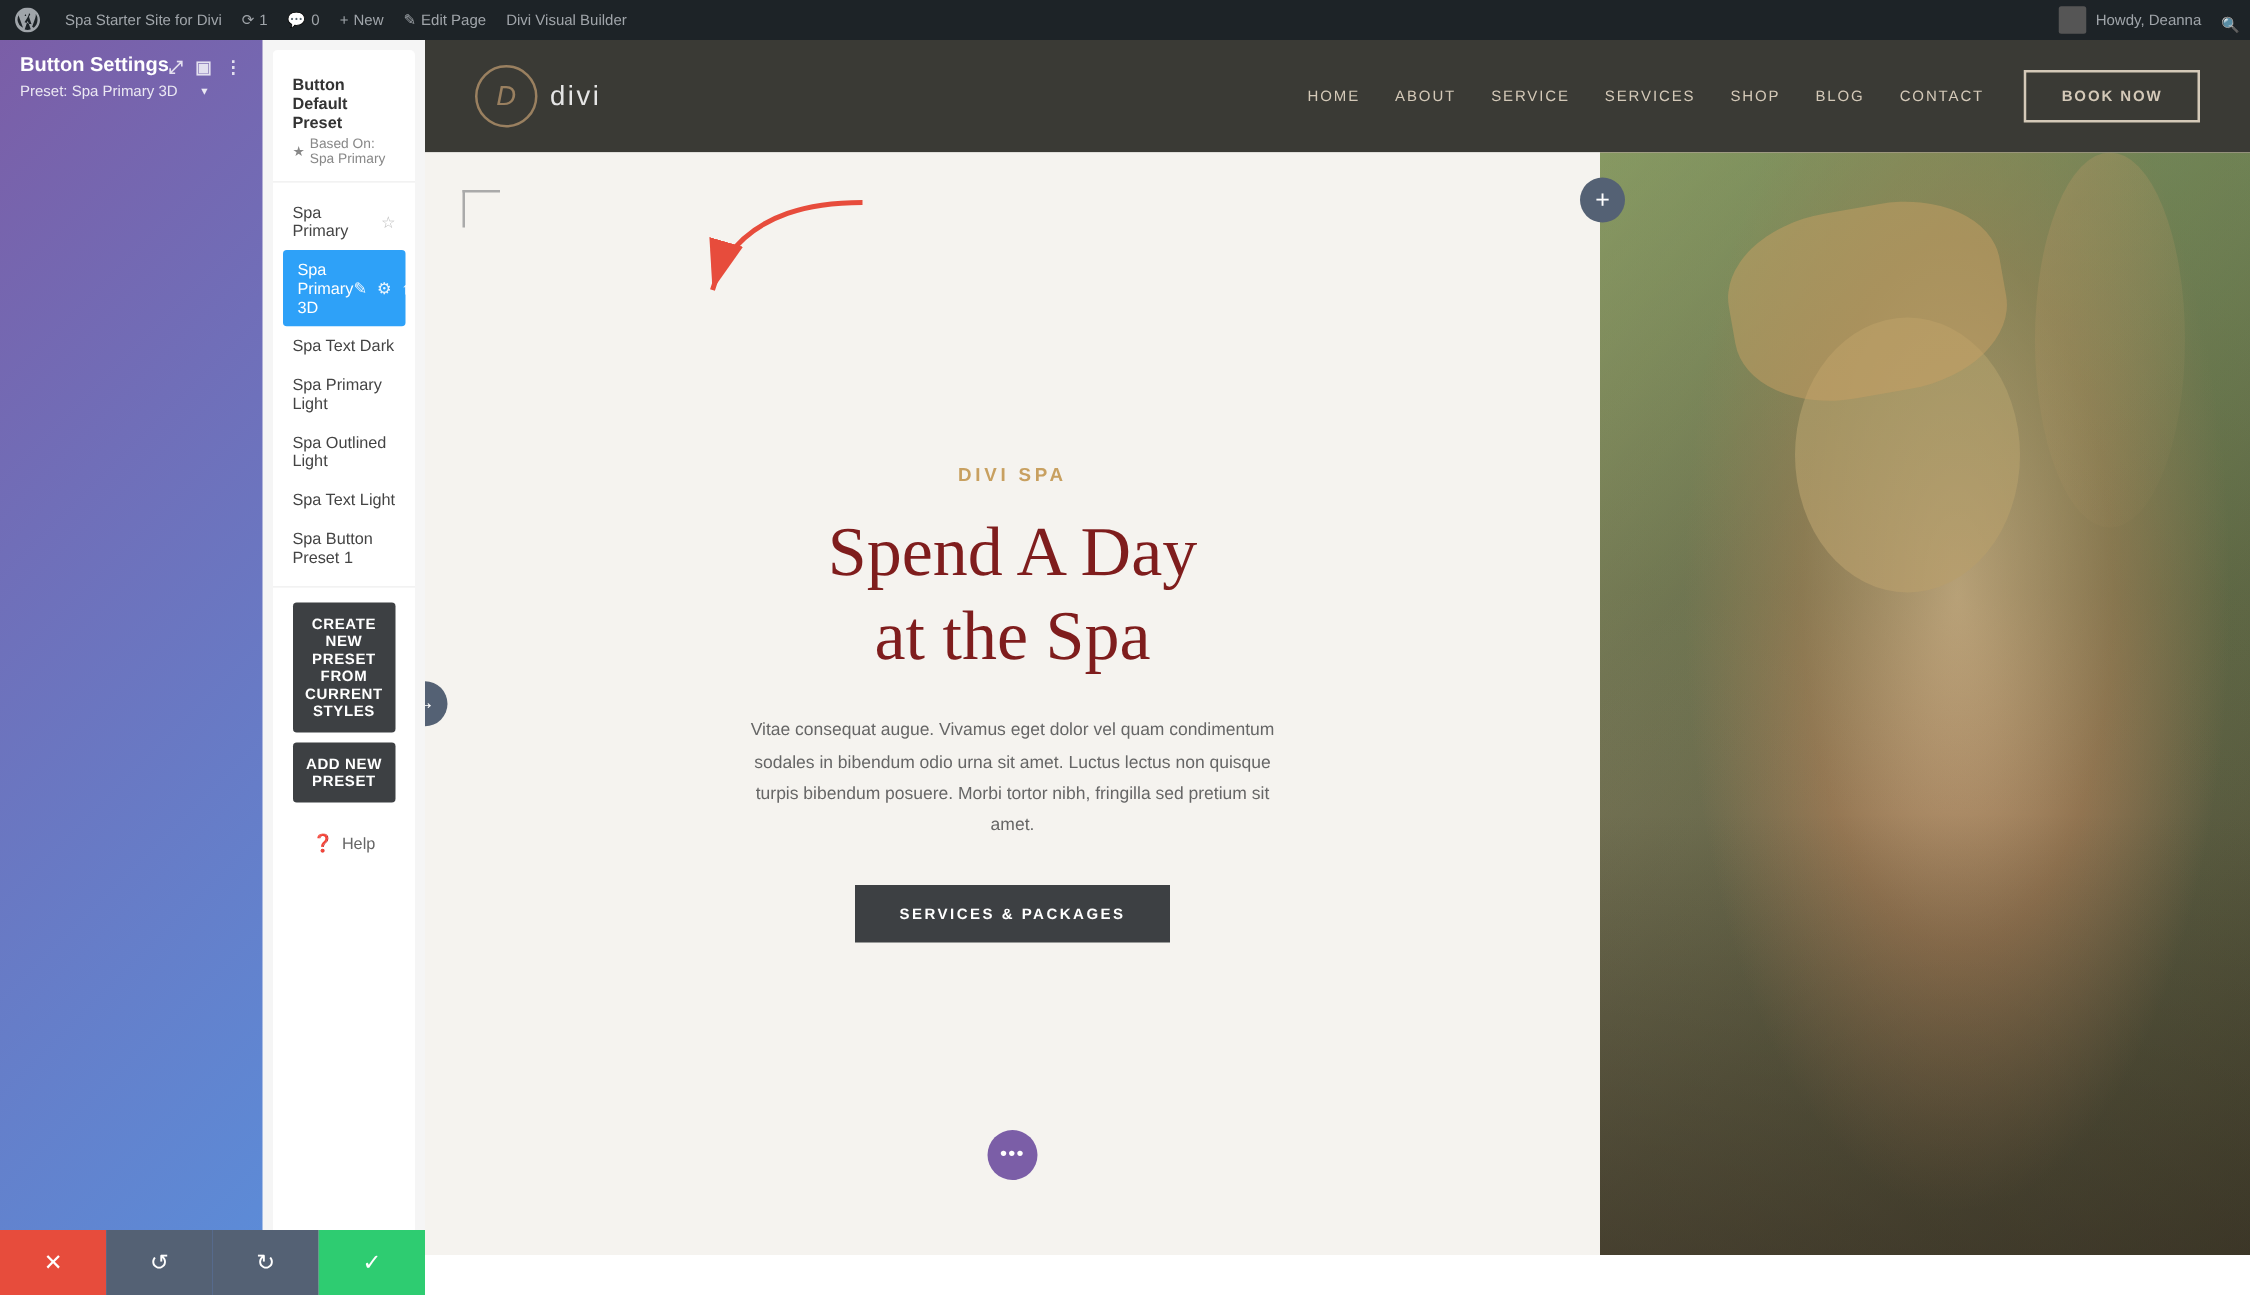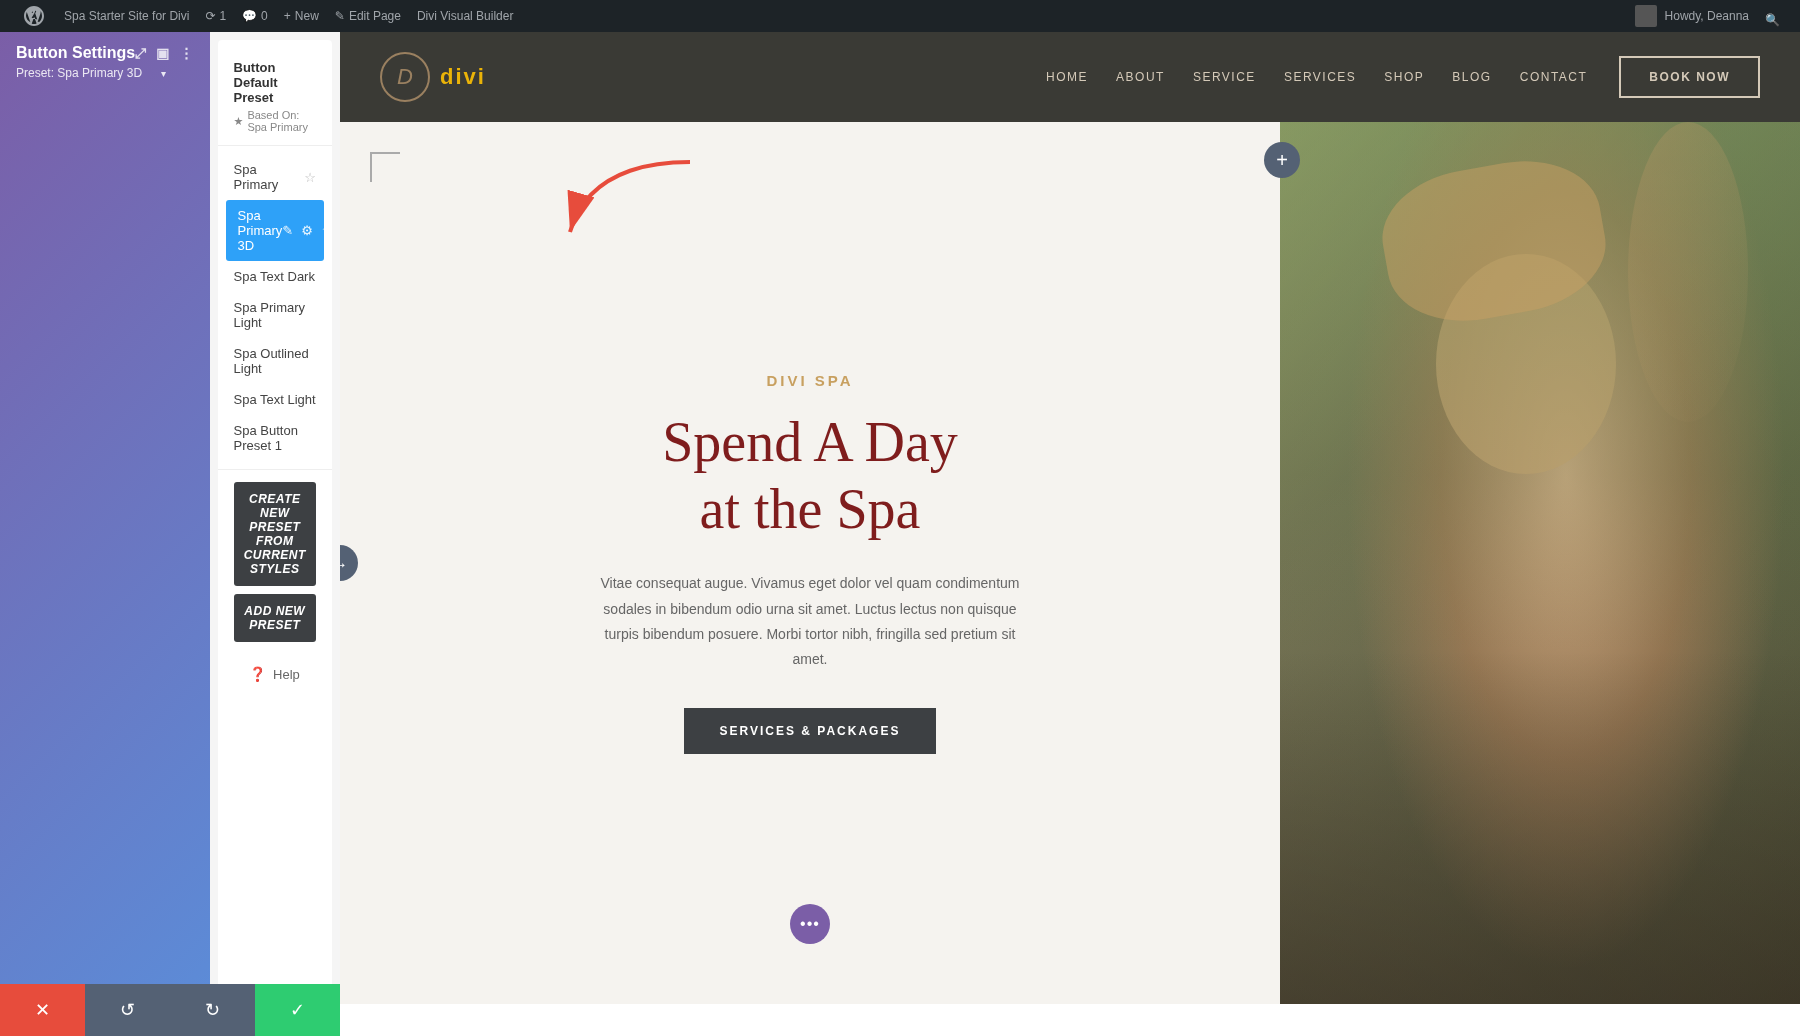--- a/index.html
+++ b/index.html
@@ -5,21 +5,21 @@
     * { margin: 0; padding: 0; box-sizing: border-box; }
     body { width: 1800px; height: 1036px; overflow: hidden; font-family: -apple-system, BlinkMacSystemFont, 'Segoe UI', sans-serif; }
 
     
     .wp-admin-bar {
       width: 100%;
       height: 32px;
       background: #1d2327;
       display: flex;
       align-items: center;
-      padding: 0 20px;
+      padding: 0 8px;
       gap: 16px;
       position: relative;
       z-index: 100;
     }
     .wp-logo {
       width: 28px;
       height: 28px;
       display: flex;
       align-items: center;
       justify-content: center;
@@ -170,21 +170,20 @@
       font-weight: 600;
       letter-spacing: 0.5px;
       text-transform: uppercase;
       border: none;
       border-radius: 3px;
       cursor: pointer;
     }
     .preset-btn-dark {
       background: #3d4043;
       color: white;
-      font-style: italic;
     }
 
     .help-section {
       padding: 12px 16px;
       display: flex;
       align-items: center;
       justify-content: center;
       gap: 6px;
     }
     .help-link {
@@ -253,22 +252,22 @@
       justify-content: center;
     }
     .logo-d {
       font-size: 22px;
       font-weight: 300;
       color: #9a8060;
       font-style: italic;
     }
     .logo-text {
       font-size: 22px;
-      color: #eab308;
-      font-weight: 700;
+      color: #e5e5e5;
+      font-weight: 400;
       letter-spacing: 2px;
     }
     .nav-links {
       display: flex;
       align-items: center;
       gap: 28px;
     }
     .nav-link {
       color: #d4c9b8;
       font-size: 12px;

